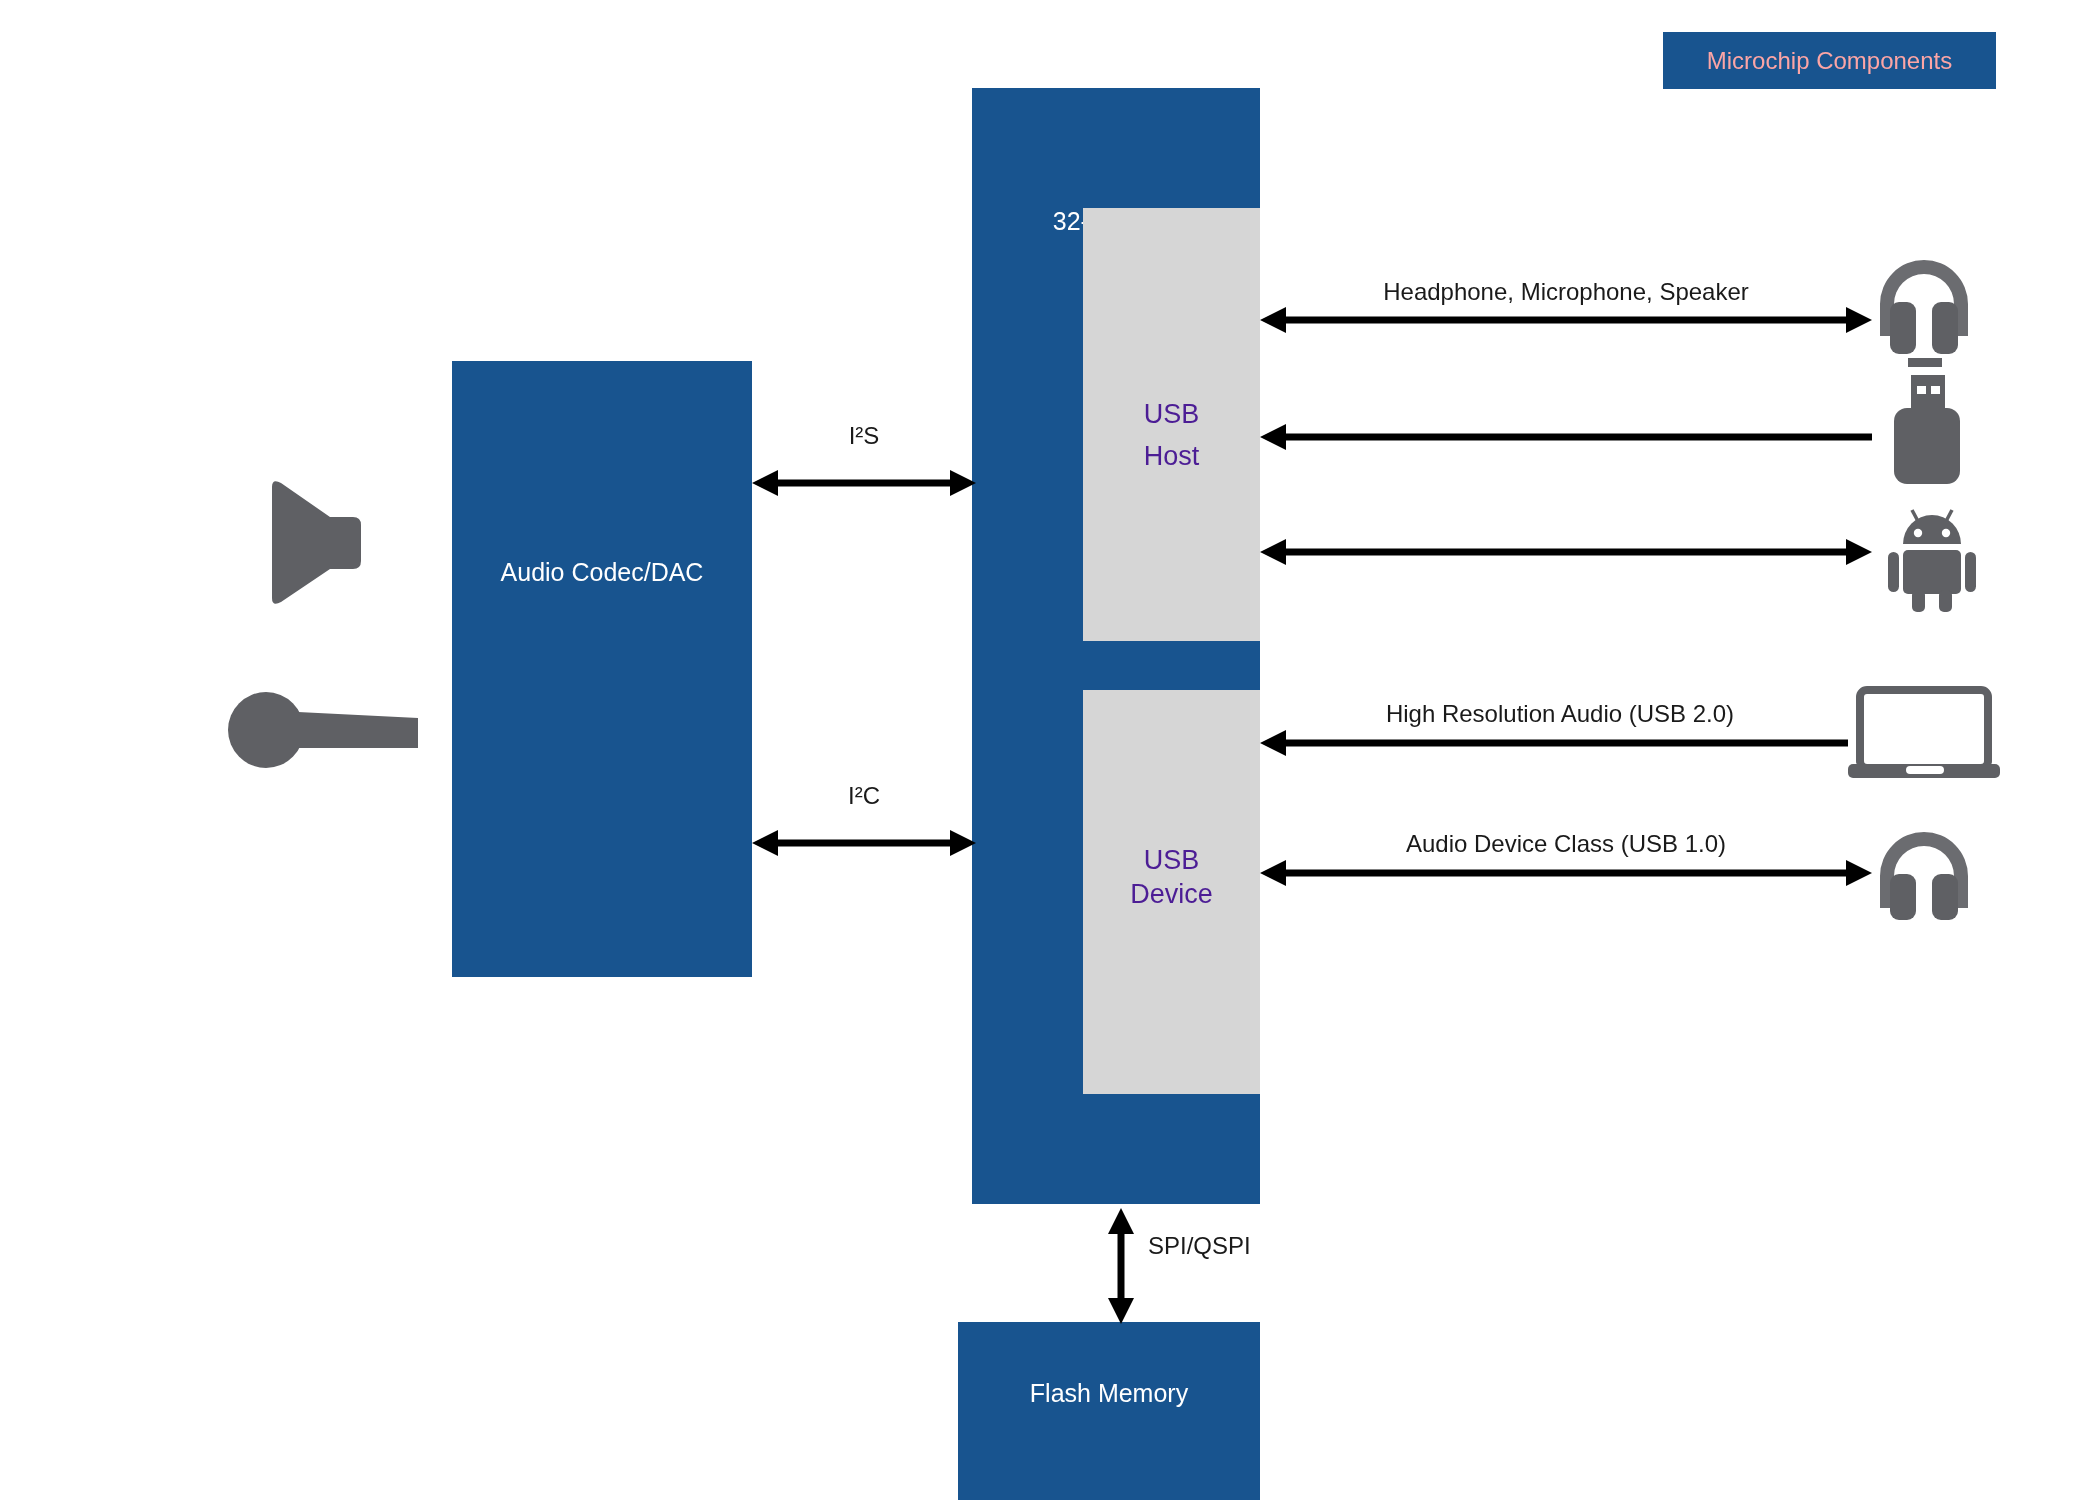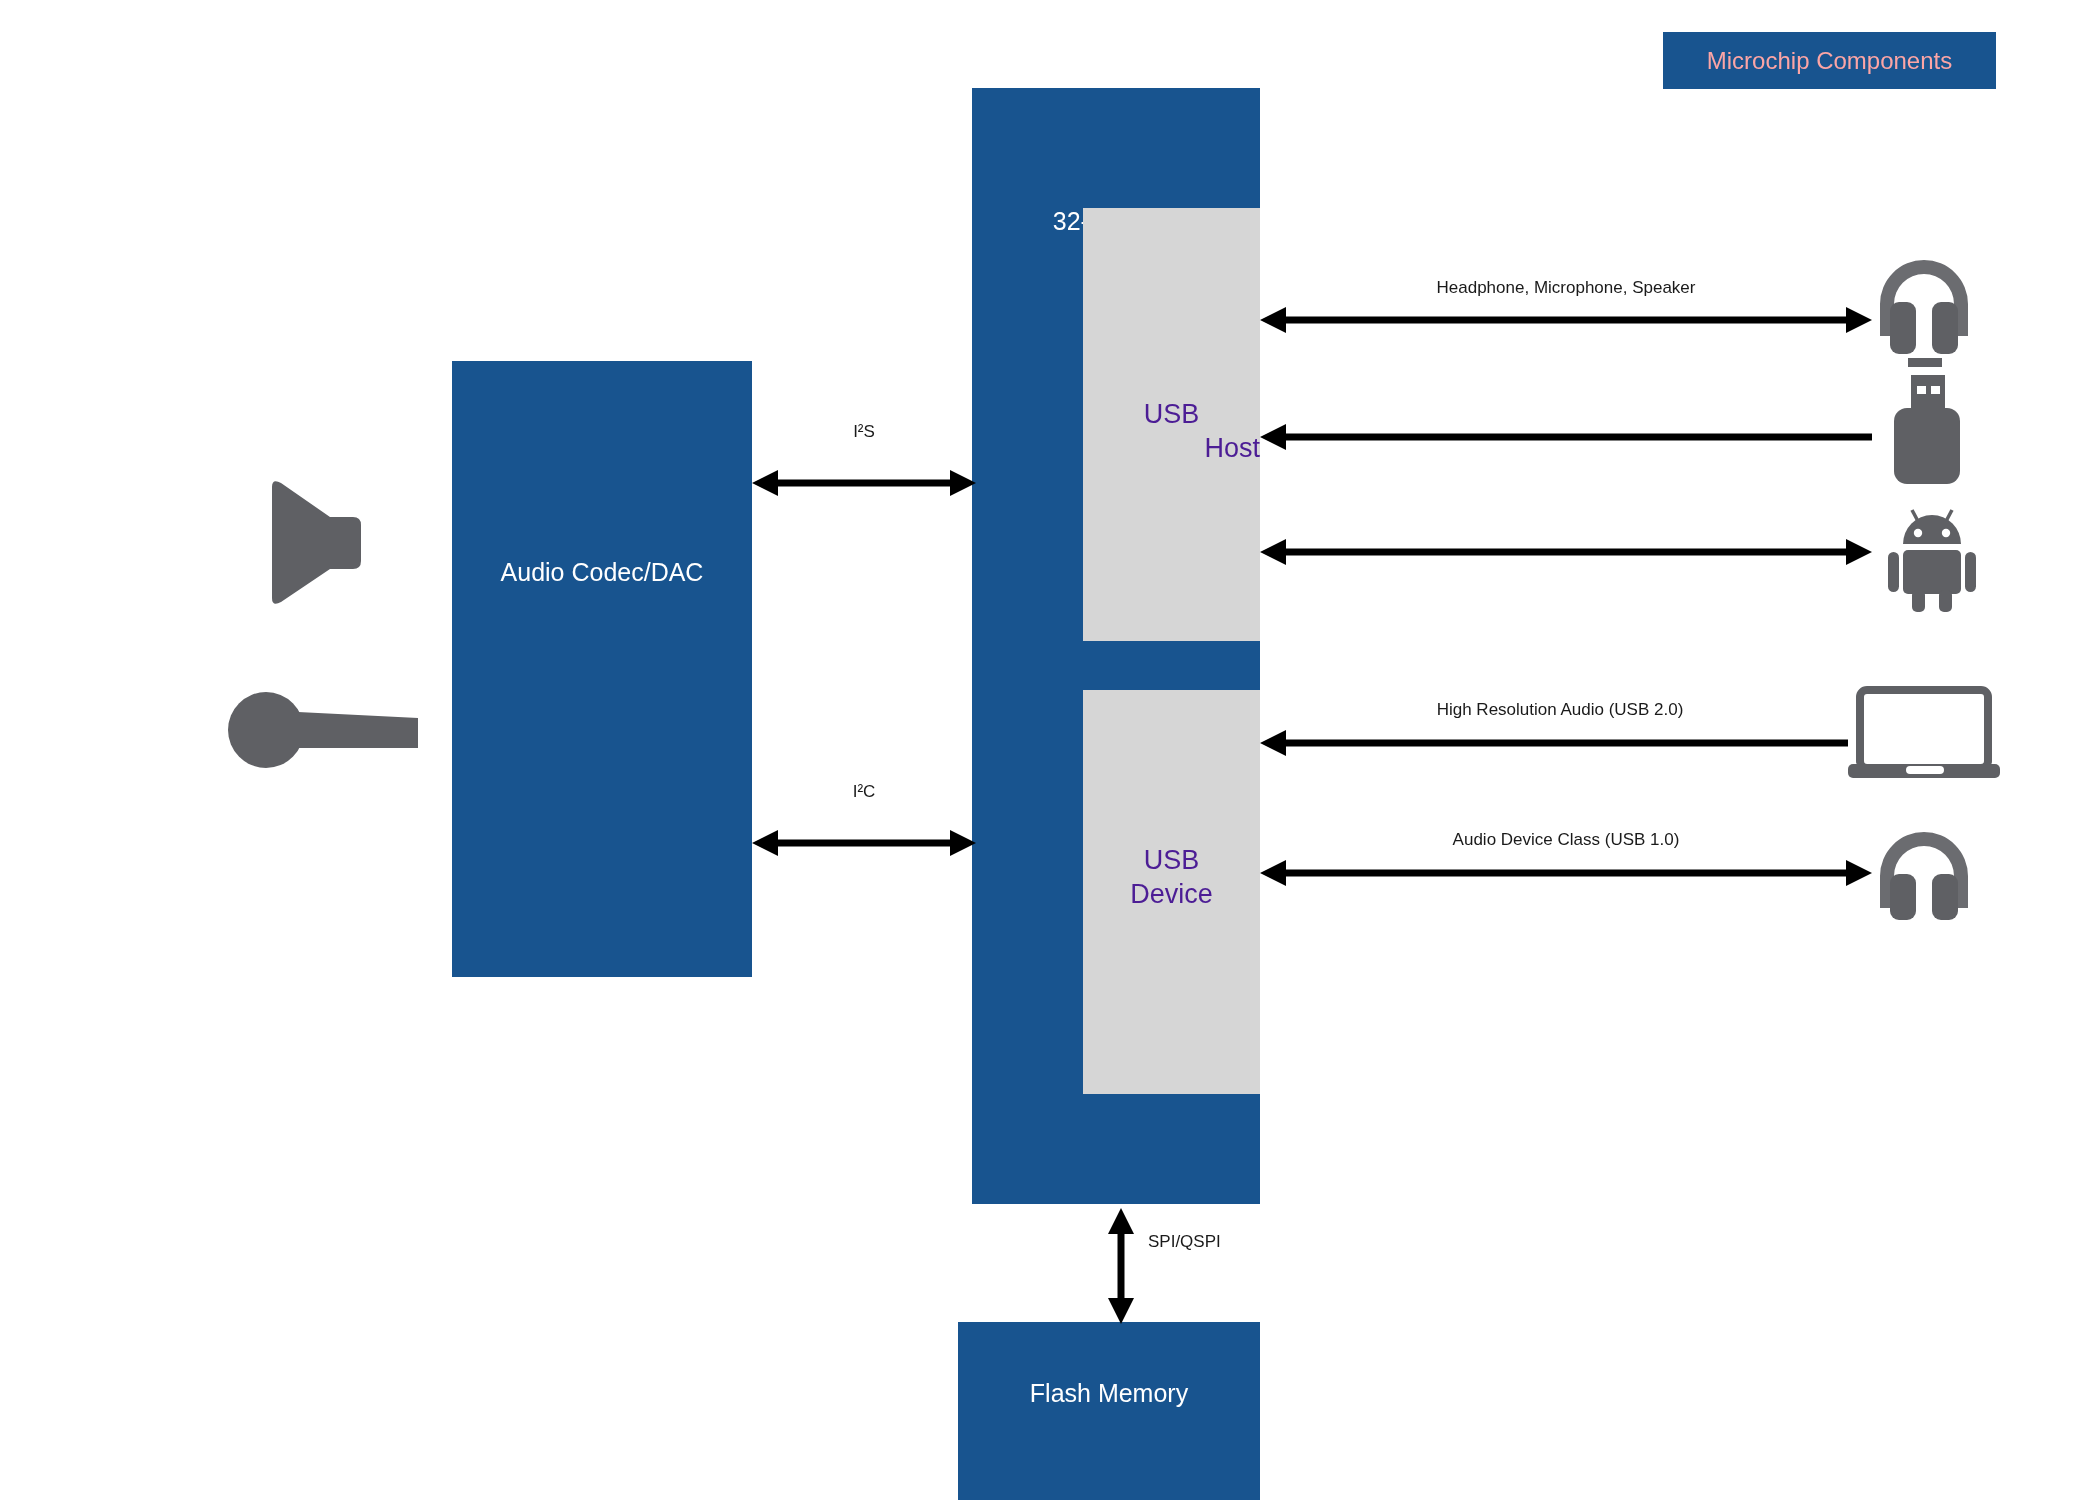--- a/index.html
+++ b/index.html
@@ -49,21 +49,21 @@
     position: absolute;
     background: #18548f;
     color: #fca5a5;
     font-size: 24px;
     display: flex;
     align-items: center;
     justify-content: center;
   }
   .conn-label {
     position: absolute;
-    font-size: 17px;
+    font-size: 24px;
     color: #1a1a1a;
     text-align: center;
     white-space: nowrap;
   }
   .icon-wrap {
     position: absolute;
   }
   svg { display: block; overflow: visible; }
 </style>
 </head>
@@ -74,21 +74,21 @@
   <div class="legend" style="left:1663px; top:32px; width:333px; height:57px;">
     <span>Microchip Components</span>
   </div>
 
   <div class="blk" style="left:972px; top:88px; width:288px; height:1116px;">
     <div class="blk-label" style="top:118px;">32-bit MCU</div>
   </div>
 
   <div class="gray" style="left:1083px; top:208px; width:177px; height:433px;">
     <div class="gray-label" style="top:188px;">USB</div>
-    <div class="gray-label" style="top:222px;text-align:right;">Host</div>
+    <div class="gray-label" style="top:230px;">Host</div>
   </div>
 
   <div class="gray" style="left:1083px; top:690px; width:177px; height:404px;">
     <div class="gray-label" style="top:152px;">USB</div>
     <div class="gray-label" style="top:186px;">Device</div>
   </div>
 
   <div class="blk" style="left:452px; top:361px; width:300px; height:616px;">
     <div class="blk-label" style="top:196px;">Audio Codec/DAC</div>
   </div>

